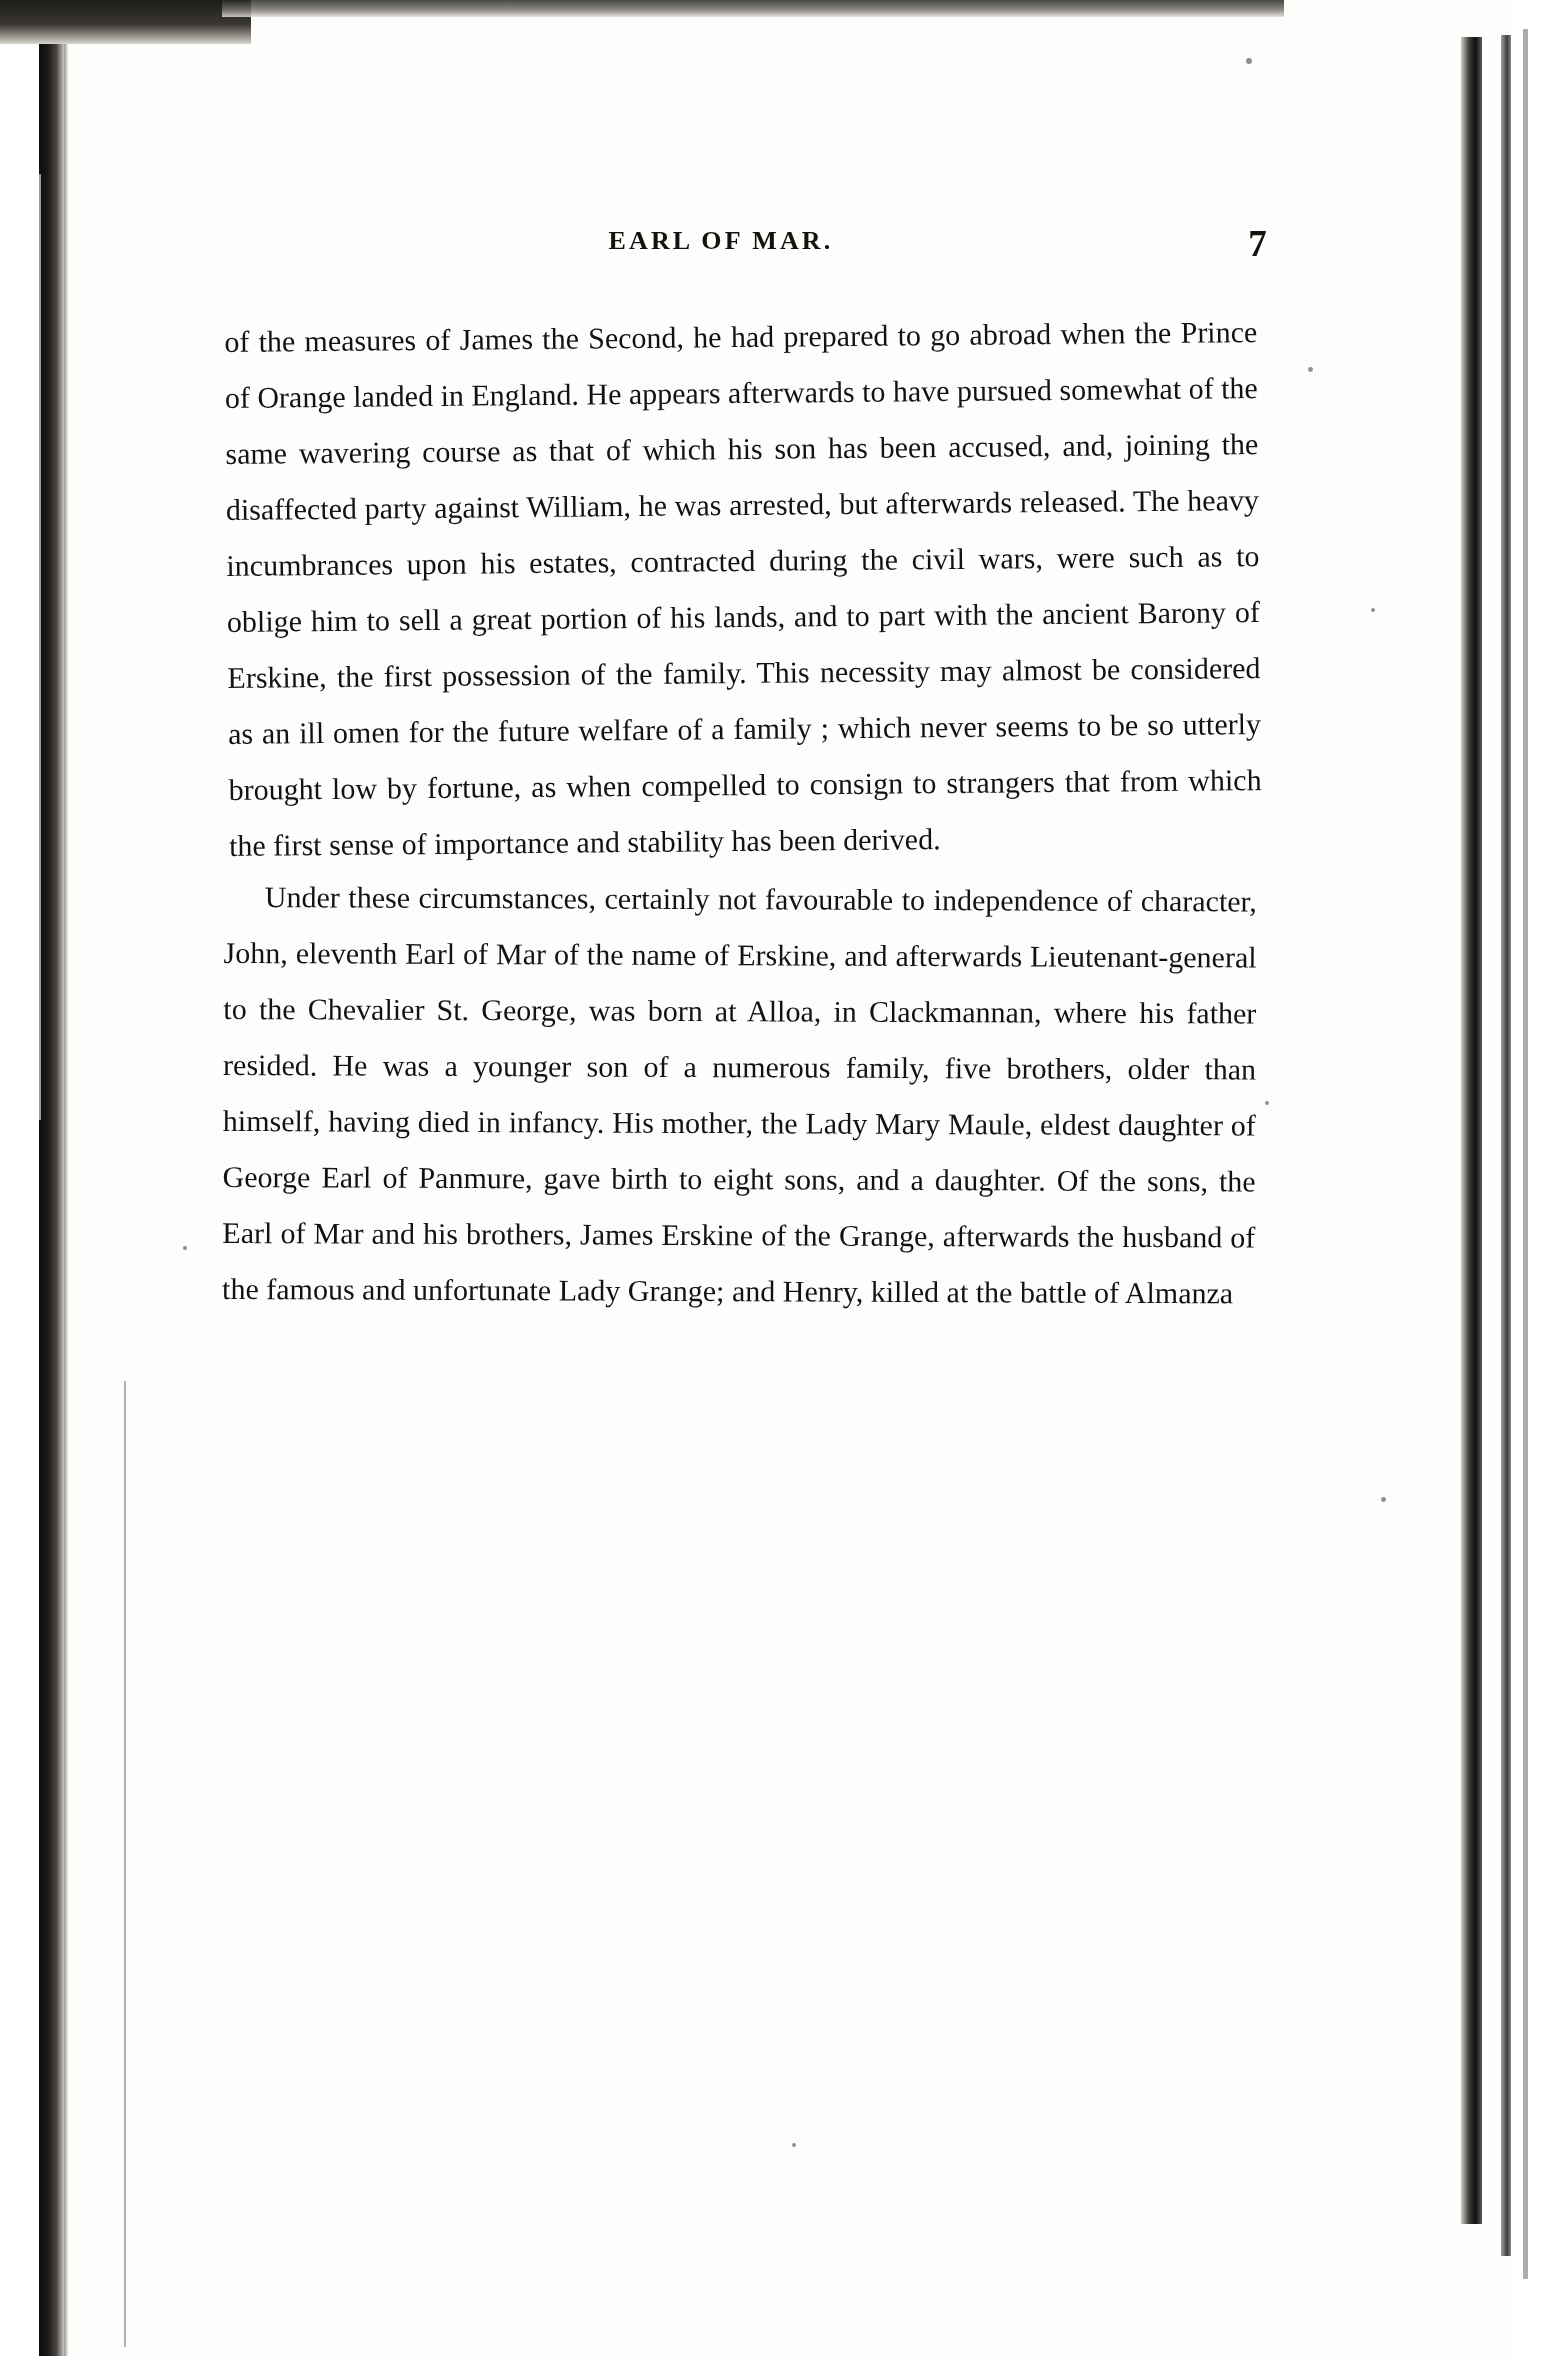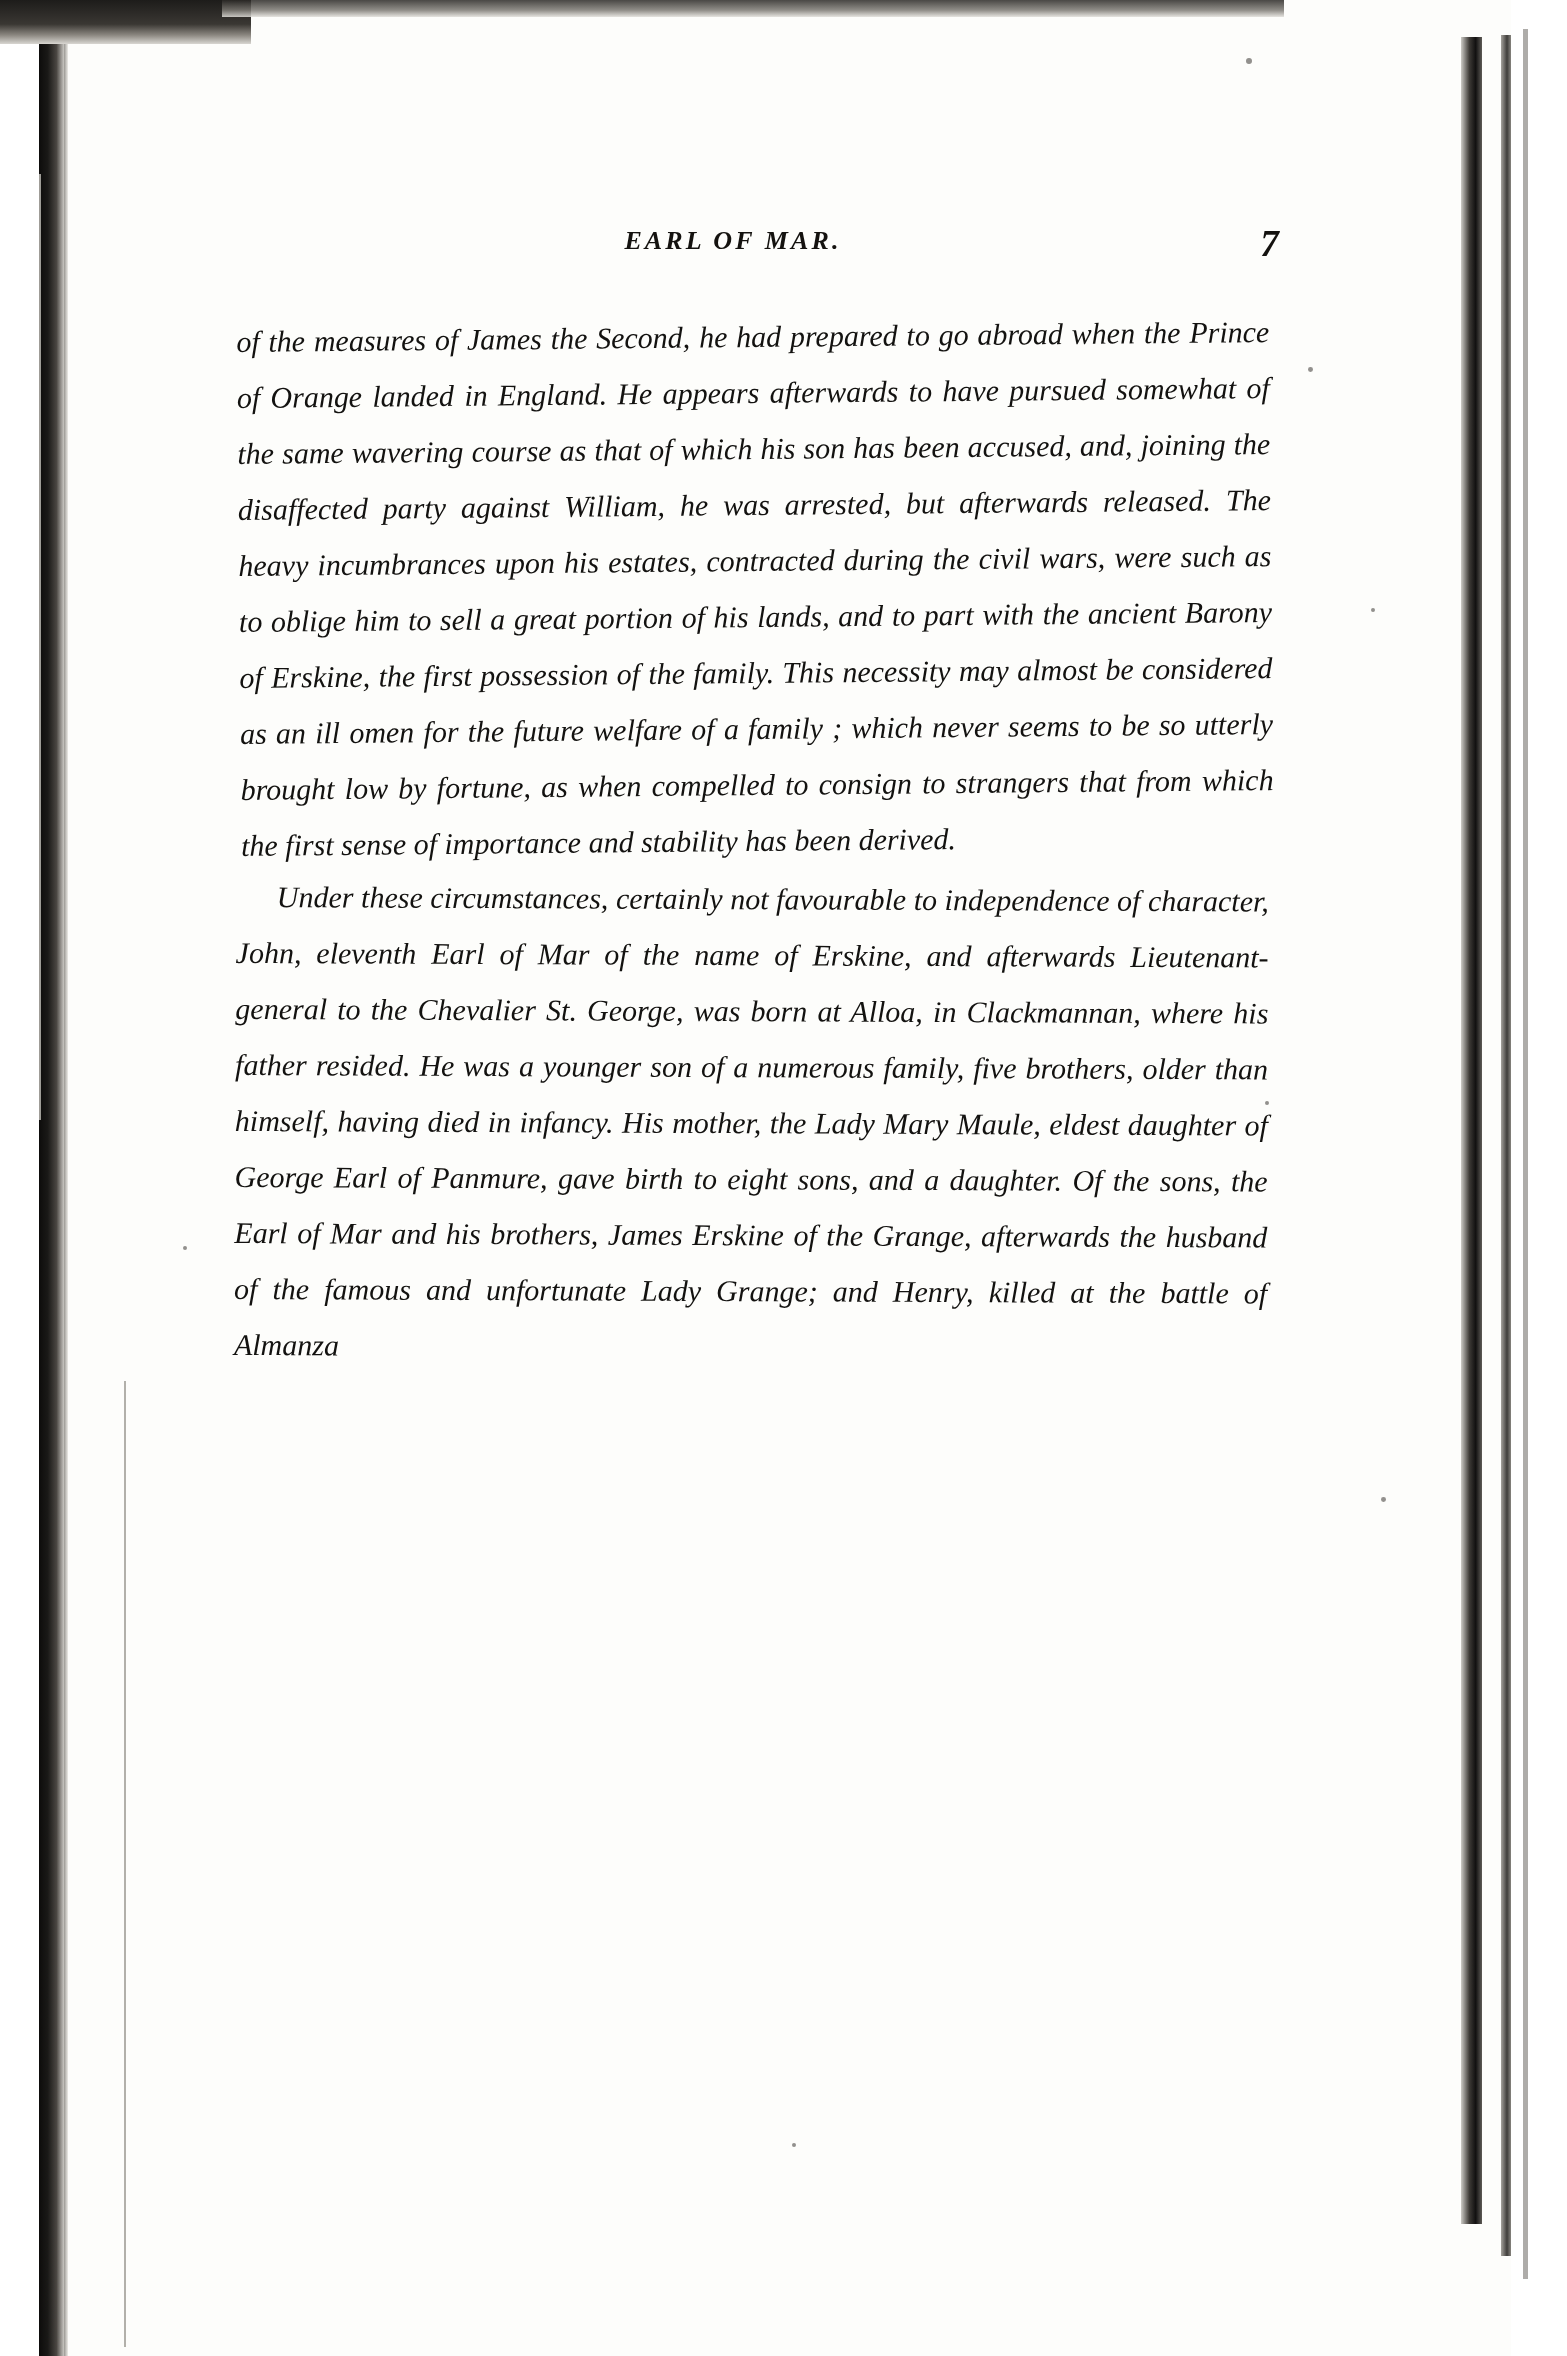--- a/index.html
+++ b/index.html
@@ -111,24 +111,23 @@
     top: 1381px;
     width: 1.9px;
     height: 966px;
     background: #9f9c96;
     opacity: .8;
   }
 
   
   .page {
     position: absolute;
-    left: 236px;
+    left: 224px;
     top: 226px;
     width: 1033px;
-    font-style: italic;
   }
 
   .running-head {
     display: flex;
     align-items: baseline;
     justify-content: center;
     position: relative;
     height: 44px;
     margin-bottom: 39px;
   }

